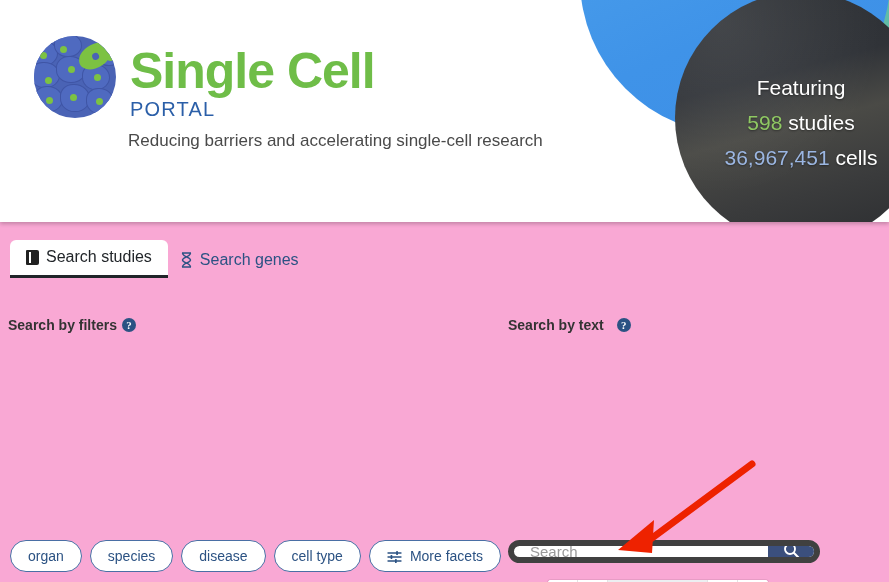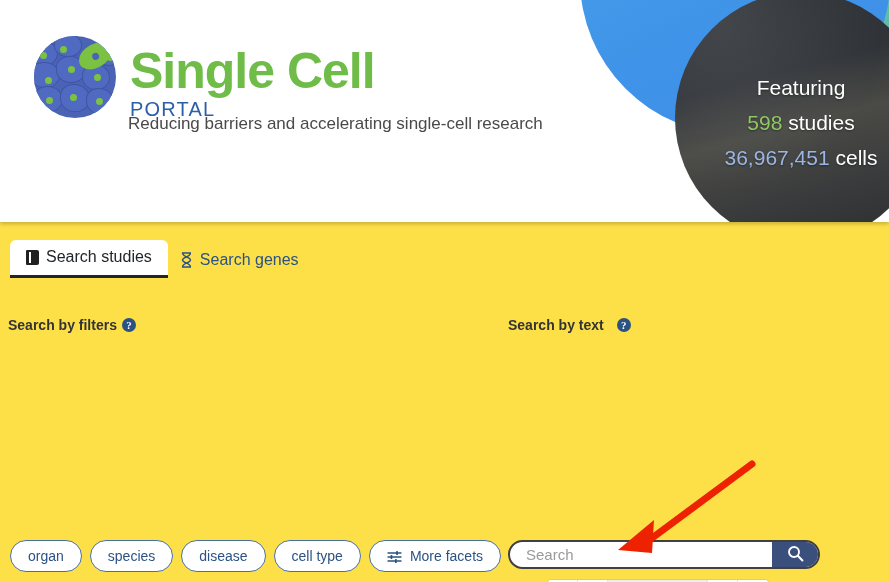--- a/index.html
+++ b/index.html
@@ -101,31 +101,31 @@
   }
   .brand-sub {
     font-size: 20px;
     font-weight: normal;
     color: #2b5fa8;
     letter-spacing: 1.2px;
     line-height: 22px;
   }
   .tagline {
     position: absolute;
-    left: 128px; top: 114px;
+    left: 128px; top: 131px;
     font-size: 17px;
     color: #4a4a4a;
   }
 
   
   .body-area {
     position: relative;
     width: 889px;
     height: 360px;
-    background: #fde047;
+    background: #f9a8d4;
   }
 
   
   .tabs {
     position: absolute;
     left: 10px; top: 18px;
     display: flex;
     align-items: flex-end;
   }
   .tab {
@@ -205,23 +205,23 @@
     cursor: pointer;
     display: flex; align-items: center; gap: 8px;
     white-space: nowrap;
   }
   .icon-sliders { display: inline-block; width: 15px; height: 12px; }
 
   
   .searchbox {
     position: absolute;
     left: 508px; top: 318px;
-    width: 312px; height: 29px;
+    width: 312px; height: 23px;
     display: flex;
-    border: 2px solid #404040;
+    border: 6px solid #404040;
     border-radius: 18px;
     overflow: hidden;
     background: #fff;
   }
   .searchbox input {
     flex: 1;
     border: 0;
     outline: none;
     padding: 0 16px;
     font-size: 15px;

